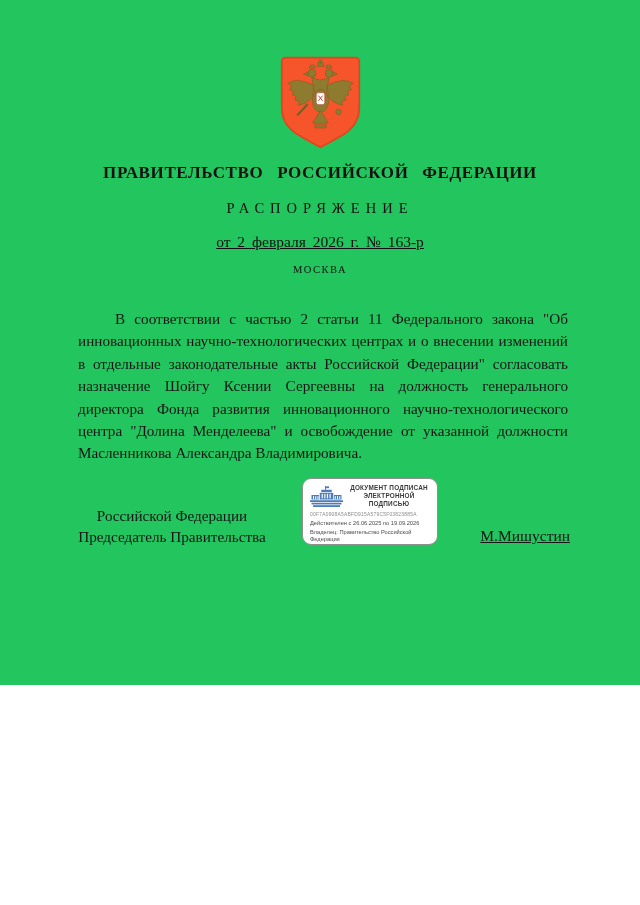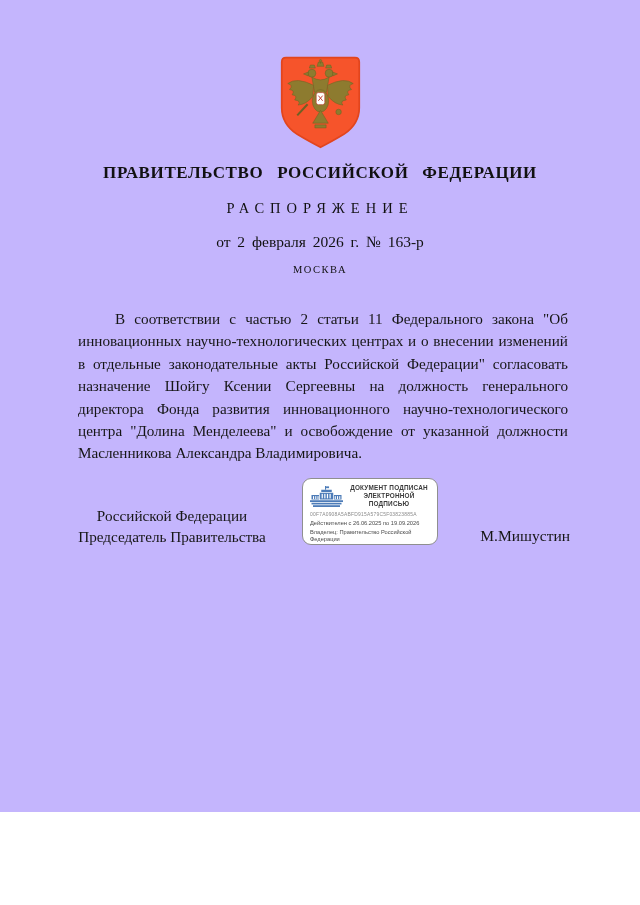--- a/index.html
+++ b/index.html
@@ -1,19 +1,19 @@
 <!DOCTYPE html>
 <html><head>
 <meta charset="utf-8">
 <style>
   html,body{margin:0;padding:0;background:#ffffff;}
   .page{
     position:relative;
-    width:640px;height:812px;
-    background:#c4b5fd;
+    width:640px;height:685px;
+    background:#22c55e;
     font-family:"Liberation Serif", serif;
     color:#1a1a1a;
     overflow:hidden;
   }
   .emblem{
     position:absolute;left:277px;top:56px;width:87px;height:93px;
   }
   .title{
     position:absolute;top:163px;left:0;width:640px;
     text-align:center;
@@ -27,20 +27,21 @@
     font-size:14.5px;font-weight:normal;
     letter-spacing:6px;
     color:#111;
   }
   .dateline{
     position:absolute;top:233px;left:0;width:640px;
     text-align:center;
     font-size:15.5px;
     word-spacing:3px;
     color:#111;
+    text-decoration:underline;
   }
   .city{
     position:absolute;top:264px;left:0;width:640px;
     text-align:center;
     font-size:10.5px;
     letter-spacing:1.5px;
     color:#111;
   }
   .body-par{
     position:absolute;top:308px;left:78px;width:490px;
@@ -53,20 +54,21 @@
     position:absolute;top:505px;left:78px;width:188px;
     text-align:center;
     font-size:15.2px;line-height:21px;
     color:#161616;
   }
   .sig-name{
     position:absolute;top:527px;left:470px;width:100px;
     text-align:right;
     font-size:15.5px;
     color:#161616;
+    text-decoration:underline;
   }
   .stamp{
     position:absolute;top:478px;left:302px;width:136px;height:67px;
     border:1.3px solid #8f8f8f;border-radius:9px;
     background:#ffffff;
     font-family:"Liberation Sans", sans-serif;
     box-sizing:border-box;
   }
   .stamp-top{
     display:flex;align-items:center;gap:5px;

